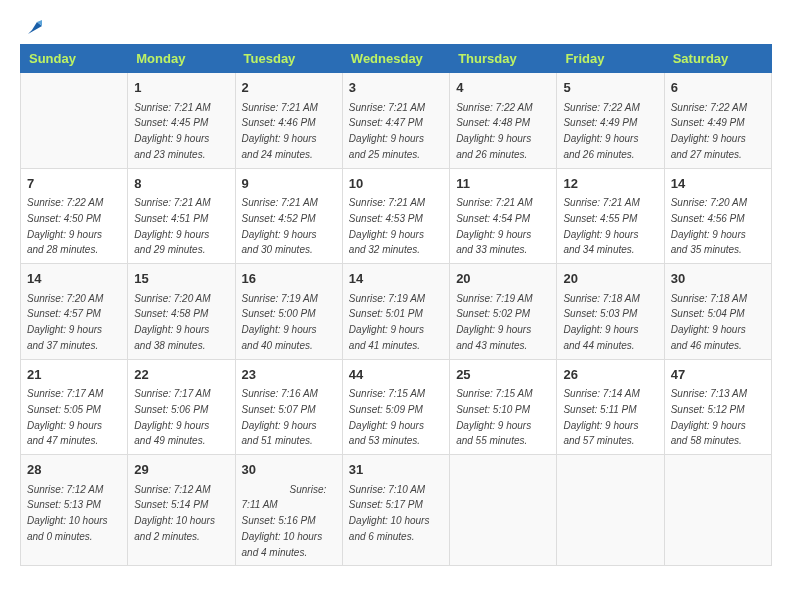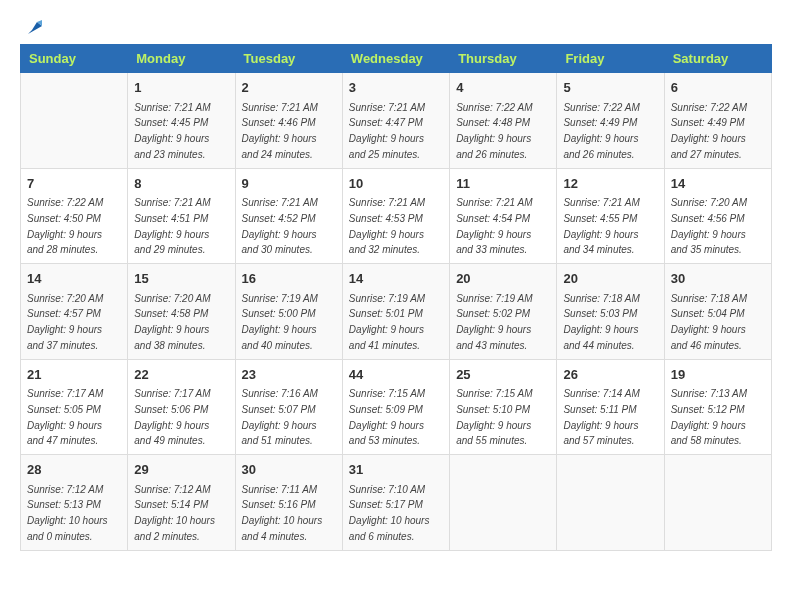--- a/index.html
+++ b/index.html
@@ -213,35 +213,35 @@
 Daylight: 9 hours
 and 53 minutes.</span></td>
         <td><span class="day-num">25</span><span class="day-info" style="white-space: pre-line;">Sunrise: 7:15 AM
 Sunset: 5:10 PM
 Daylight: 9 hours
 and 55 minutes.</span></td>
         <td><span class="day-num">26</span><span class="day-info" style="white-space: pre-line;">Sunrise: 7:14 AM
 Sunset: 5:11 PM
 Daylight: 9 hours
 and 57 minutes.</span></td>
-        <td><span class="day-num">19</span><span class="day-info" style="white-space: pre-line;">Sunrise: 7:13 AM
+        <td><span class="day-num">47</span><span class="day-info" style="white-space: pre-line;">Sunrise: 7:13 AM
 Sunset: 5:12 PM
 Daylight: 9 hours
 and 58 minutes.</span></td>
       </tr>
       <tr>
         <td><span class="day-num">28</span><span class="day-info" style="white-space: pre-line;">Sunrise: 7:12 AM
 Sunset: 5:13 PM
 Daylight: 10 hours
 and 0 minutes.</span></td>
         <td><span class="day-num">29</span><span class="day-info" style="white-space: pre-line;">Sunrise: 7:12 AM
 Sunset: 5:14 PM
 Daylight: 10 hours
 and 2 minutes.</span></td>
-        <td><span class="day-num">30</span><span class="day-info" style="white-space: pre-line;">Sunrise: 7:11 AM
+        <td><span class="day-num">30</span><span class="day-info" style="white-space: pre-line; margin-left: 48px;">Sunrise: 7:11 AM
 Sunset: 5:16 PM
 Daylight: 10 hours
 and 4 minutes.</span></td>
         <td><span class="day-num">31</span><span class="day-info" style="white-space: pre-line;">Sunrise: 7:10 AM
 Sunset: 5:17 PM
 Daylight: 10 hours
 and 6 minutes.</span></td>
         <td></td>
         <td></td>
         <td></td>

